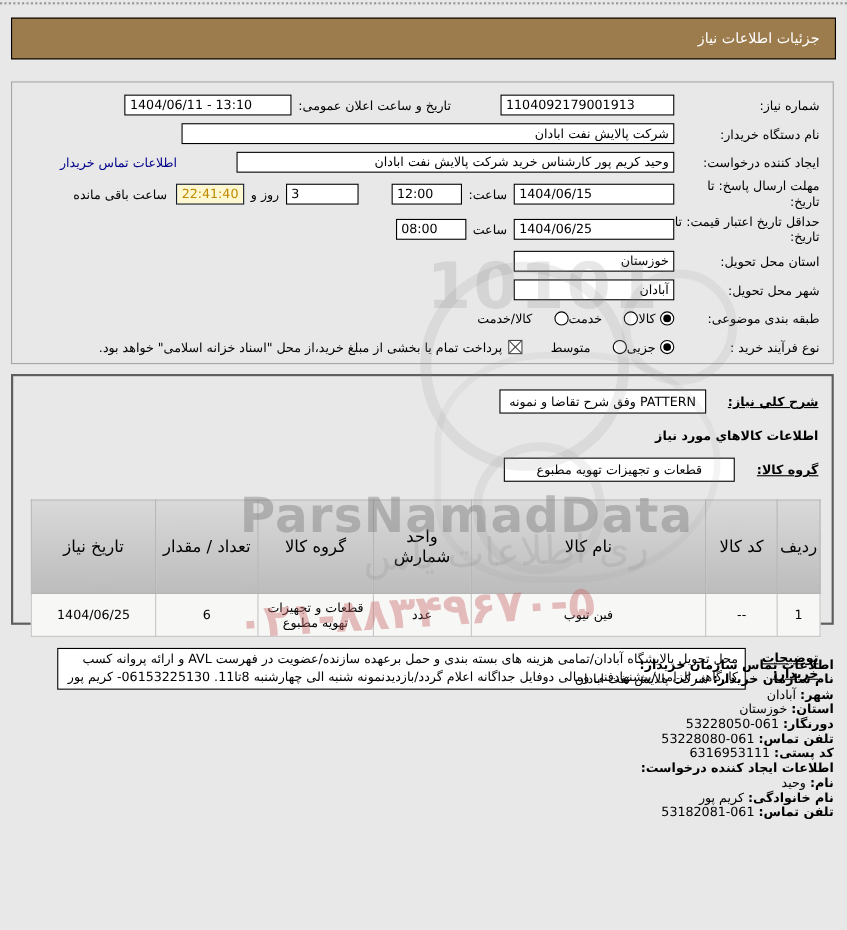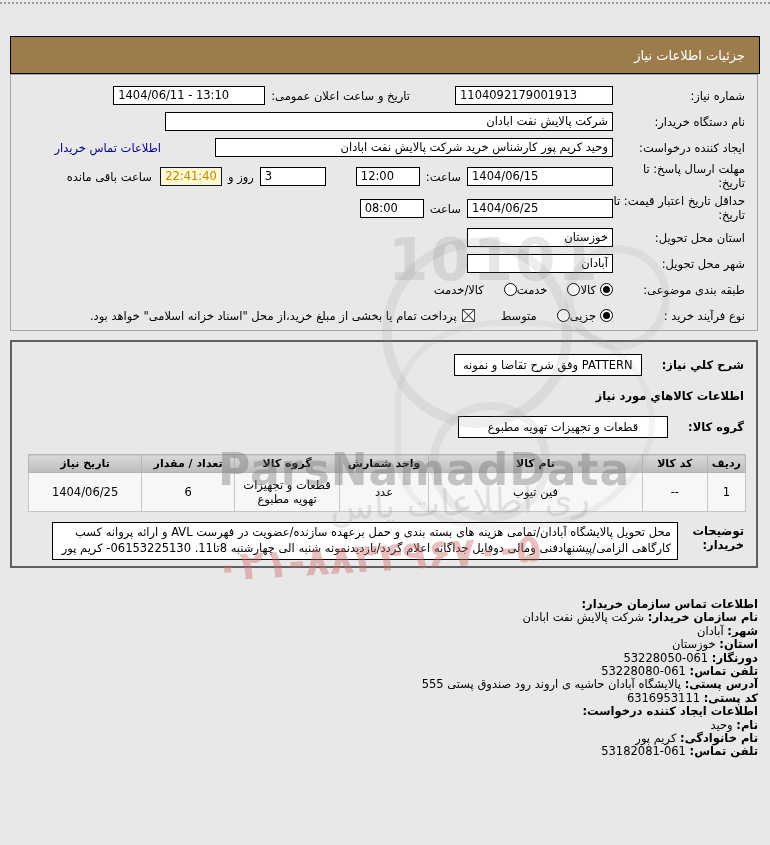--- a/index.html
+++ b/index.html
@@ -2,21 +2,21 @@
 <html lang="fa"><head>
 <meta charset="utf-8">
 <style>
   * { margin:0; padding:0; box-sizing:border-box; }
   html,body { background:#e8e8e8; }
   body { font-family:"DejaVu Sans", sans-serif; }
   .page { position:relative; width:770px; height:845px; background:#e8e8e8; overflow:hidden; margin:0 auto; }
 
   .top-dots { position:absolute; top:2px; left:0; width:770px; height:0; border-top:2px dotted #9a9a9a; }
 
-  .titlebar { position:absolute; top:36px; left:10px; width:750px; height:38px;
+  .titlebar { position:absolute; top:16px; left:10px; width:750px; height:38px;
     background:#9c7c4c; border:1px solid #000; direction:rtl;
     display:flex; align-items:center; padding-right:14px;
     color:#ffffff; font-size:13px; }
 
   
   .box1 { position:absolute; top:74px; left:10px; width:748px; height:257px;
     border:1px solid #a6a6a6; background:#e8e8e8; padding:10px 12px 0 8px; }
   .frow { display:flex; direction:rtl; align-items:center; margin-bottom:5px; min-height:21px; }
   .flabel { font-size:11.5px; color:#000; flex:none; }
   .flabel2 { font-size:11.5px; color:#000; flex:none; width:132px; line-height:13.5px; }
@@ -41,31 +41,31 @@
     position:relative; flex:none; margin-left:5px; }
   .checkbox::before, .checkbox::after { content:""; position:absolute; left:-2px; top:5px;
     width:15px; height:1px; background:#444; }
   .checkbox::before { transform:rotate(45deg); }
   .checkbox::after  { transform:rotate(-45deg); }
 
   
   .box2 { position:absolute; top:340px; left:10px; width:748px; height:228px;
     border:2px solid #5f5f5f; background:#e8e8e8; padding:12px 12px 0 12px; }
   .srow { display:flex; direction:rtl; align-items:center; }
-  .blabel { font-size:11.5px; font-weight:bold; color:#000; flex:none; }
+  .blabel { font-size:11.5px; font-weight:bold; color:#000; flex:none;text-decoration:underline; }
   .vbox { background:#fff; border:1px solid #000; font-size:11.5px; padding:3px 8px;
     margin-right:20px; }
   .sheader { direction:rtl; text-align:right; font-size:11.5px; font-weight:bold; margin-top:13px; }
   .grow { margin-top:13px; }
   .gbox { min-width:210px; text-align:center; }
 
   table.goods { direction:rtl; border-collapse:collapse; margin:16px 4px 0 4px; width:718px;
     background:#f7f7f6; }
   table.goods th { background:linear-gradient(#d9d9d9,#bcbcbc); border:1px solid #b5b5b5;
-    font-size:11px; font-weight:bold; padding:2px 2px; color:#000; }
+    font-size:15px; font-weight:normal; padding:24px 2px; color:#000; }
   table.goods td { border:1px solid #c6c6c6; font-size:11.5px; text-align:center;
     padding:5px 2px; height:36px; color:#000; }
   .cw1{width:38px}.cw2{width:64px}.cw3{width:212px}.cw4{width:88px}.cw5{width:104px}.cw6{width:92px}.cw7{width:112px}
 
   .nrow { display:flex; direction:rtl; margin-top:10px; align-items:flex-start; }
   .notes-label { width:66px; line-height:13.5px; padding-top:3px; }
   .notes-box { flex:1; background:#fff; border:1px solid #000; font-size:11.5px;
     line-height:15.5px; padding:2px 6px; text-align:right; direction:rtl; min-height:38px;
     margin-left:28px; }
 
@@ -219,21 +219,20 @@
 
   </div>
 
   <div class="contact">
     <div class="cline ch">اطلاعات تماس سازمان خریدار:</div>
     <div class="cline"><span class="cl">نام سازمان خریدار:</span> <span>شرکت پالایش نفت ابادان</span></div>
     <div class="cline"><span class="cl">شهر:</span> <span>آبادان</span></div>
     <div class="cline"><span class="cl">استان:</span> <span>خوزستان</span></div>
     <div class="cline"><span class="cl">دورنگار:</span> <span dir="ltr">53228050-061</span></div>
     <div class="cline"><span class="cl">تلفن تماس:</span> <span dir="ltr">53228080-061</span></div>
-    <div class="cline"><span class="cl">آدرس پستی:</span> <span>پالایشگاه آبادان حاشیه ی اروند رود صندوق پستی 555</span></div>
     <div class="cline"><span class="cl">کد پستی:</span> <span dir="ltr">6316953111</span></div>
     <div class="cline ch">اطلاعات ایجاد کننده درخواست:</div>
     <div class="cline"><span class="cl">نام:</span> <span>وحید</span></div>
     <div class="cline"><span class="cl">نام خانوادگی:</span> <span>کریم پور</span></div>
     <div class="cline"><span class="cl">تلفن تماس:</span> <span dir="ltr">53182081-061</span></div>
   </div>
 
   <div class="wm wm-circle wm-c1"></div>
   <div class="wm wm-circle wm-c2"></div>
   <div class="wm wm-circle wm-c3"></div>

